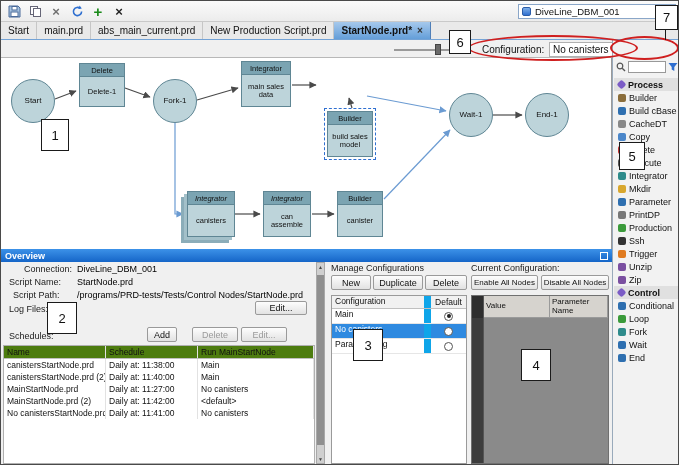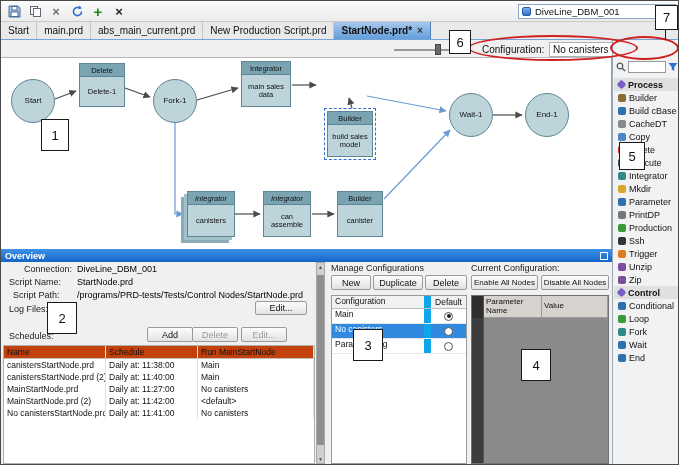--- a/index.html
+++ b/index.html
@@ -60,21 +60,21 @@
          color:#fff;font-size:9px;font-weight:bold;display:flex;align-items:center;padding:0 4px}
   .pin{margin-left:auto;width:8px;height:8px;border:1px solid #fff;background:transparent}
   .flabel{position:absolute;font-size:9px;color:#222}
   .fvalue{position:absolute;font-size:9px;color:#000}
   .btn{position:absolute;font-size:9px;background:linear-gradient(#fdfdfd,#e2e2e2);border:1px solid #9a9a9a;
        border-radius:2px;display:flex;align-items:center;justify-content:center;cursor:pointer}
   .btn.dis{color:#9a9a9a;cursor:default}
   .sched-table{position:absolute;left:2px;top:344px;width:312px;height:119px;background:#fff;border:1px solid #b0b0b0;
                font-size:8.5px;overflow:hidden}
   .trow{display:flex;height:12px;line-height:12px}
-  .trow.head{height:13px;line-height:13px;background:#c2410c;border-bottom:1px solid #c0c0c0}
+  .trow.head{height:13px;line-height:13px;background:#4d7c0f;border-bottom:1px solid #c0c0c0}
   .tc{padding-left:3px;border-right:1px solid #e2e2e2;overflow:hidden;white-space:nowrap}
   .c1{width:102px}.c2{width:92px}.c3{flex:1}
   .vsb{position:absolute;left:315px;top:261px;width:9px;height:202px;background:#cfcfcf;border:1px solid #a8a8a8}
   .vsb .thumb{position:absolute;left:0;top:12px;width:7px;height:170px;background:#8f8f8f}
   .vsb .ar{position:absolute;left:0;width:7px;font-size:5px;color:#444;text-align:center}
 
   .mc-table{position:absolute;left:330px;top:294px;width:136px;height:169px;background:#fff;border:1px solid #9a9a9a;
             font-size:8.5px}
   .mcrow{display:flex;height:15px;border-bottom:1px solid #e6e6e6}
   .mcrow.head{height:13px;background:#f1f1f1;border-bottom:1px solid #c0c0c0;font-size:8.5px}
@@ -352,21 +352,21 @@
   <div class="flabel" style="left:23px;top:263px">Connection:</div>
   <div class="fvalue" style="left:76px;top:263px">DiveLine_DBM_001</div>
   <div class="flabel" style="left:8px;top:276px">Script Name:</div>
   <div class="fvalue" style="left:76px;top:276px">StartNode.prd</div>
   <div class="flabel" style="left:12px;top:289px">Script Path:</div>
   <div class="fvalue" style="left:76px;top:289px;width:236px;white-space:nowrap;overflow:hidden">/programs/PRD-tests/Tests/Control Nodes/StartNode.prd</div>
   <div class="flabel" style="left:8px;top:303px">Log Files:</div>
   <div class="btn" style="left:254px;top:300px;width:52px;height:14px">Edit...</div>
 
   <div class="flabel" style="left:8px;top:330px">Schedules:</div>
-  <div class="btn" style="left:146px;top:326px;width:46px;height:15px">Add</div>
+  <div class="btn" style="left:146px;top:326px;width:30px;height:15px">Add</div>
   <div class="btn dis" style="left:191px;top:326px;width:46px;height:15px">Delete</div>
   <div class="btn dis" style="left:240px;top:326px;width:46px;height:15px">Edit...</div>
 
   <div class="sched-table">
     <div class="trow head">
       <div class="tc c1">Name</div>
       <div class="tc c2">Schedule</div>
       <div class="tc c3">Run MainStartNode</div>
     </div>
     <div class="trow">
@@ -432,22 +432,22 @@
     </div>
   </div>
 
   <div class="flabel" style="left:470px;top:262px">Current Configuration:</div>
   <div class="btn" style="left:470px;top:274px;width:67px;height:15px;font-size:8px">Enable All Nodes</div>
   <div class="btn" style="left:540px;top:274px;width:68px;height:15px;font-size:8px">Disable All Nodes</div>
 
   <div class="cc-table">
     <div class="cc-head">
       <div class="cc-corner"></div>
+      <div class="cc-h" style="flex:1">Value</div>
       <div class="cc-h" style="width:58px">Parameter Name</div>
-      <div class="cc-h" style="flex:1">Value</div>
     </div>
     <div class="cc-body">
       <div class="cc-strip"></div>
     </div>
   </div>
 
   <div class="ellipse" style="left:467px;top:34px;width:170px;height:26px"></div>
   <div class="ellipse" style="left:609px;top:35px;width:69px;height:24px"></div>
 
   <div class="co" style="left:40px;top:118px;width:28px;height:32px">1</div>

